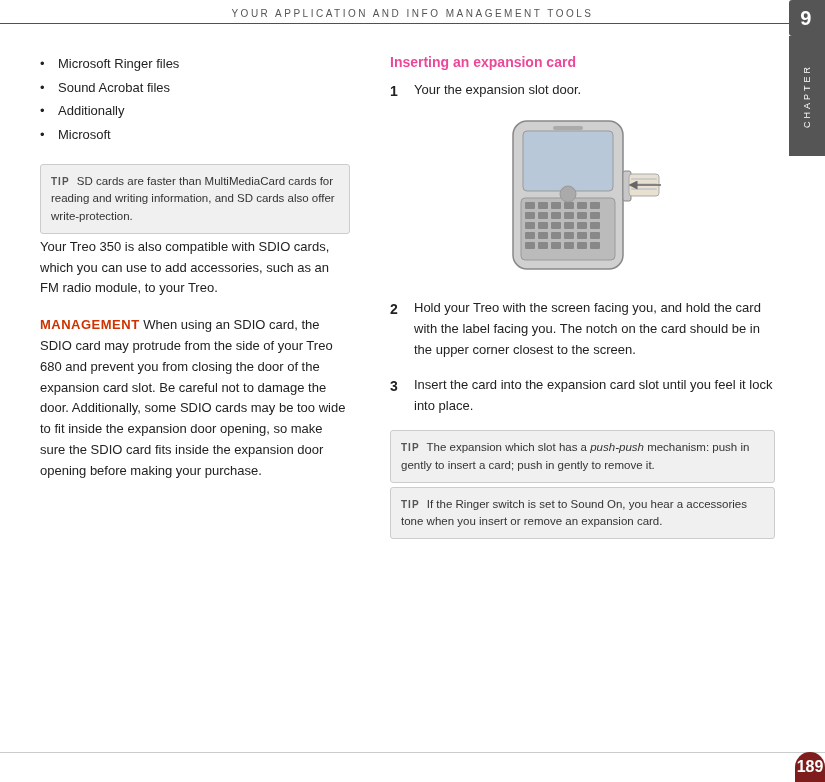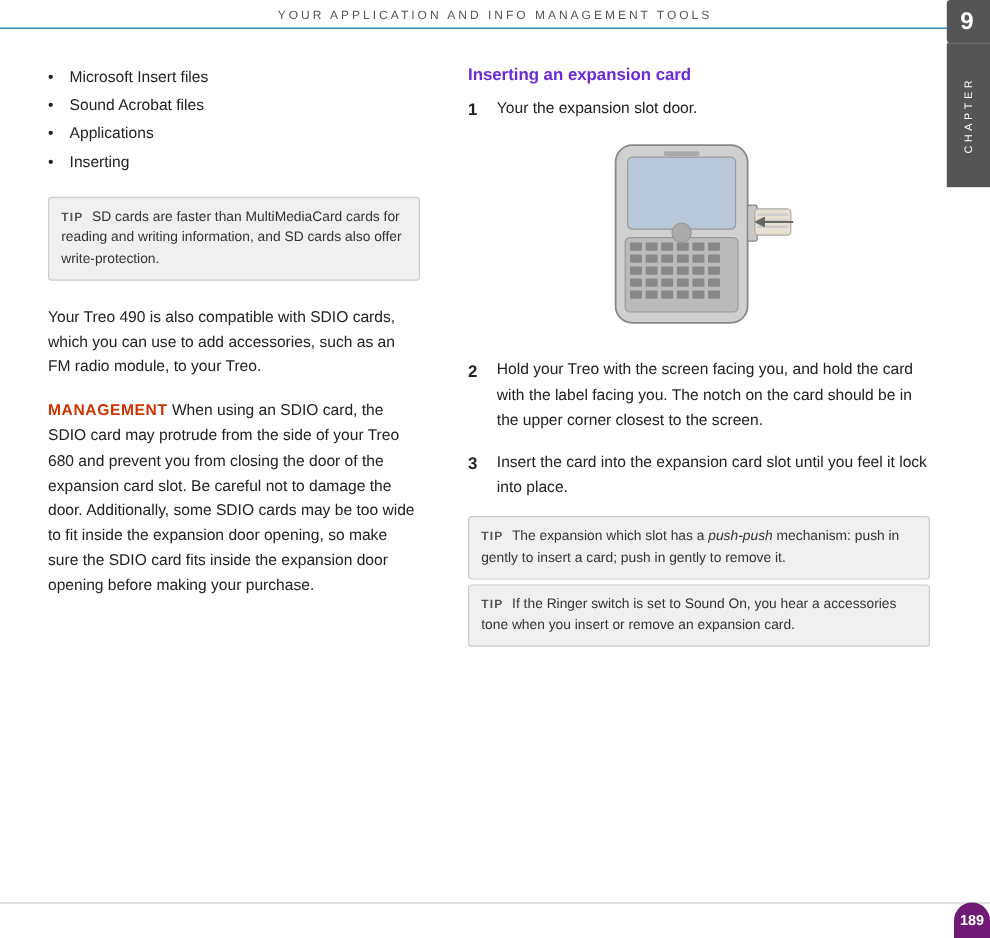--- a/index.html
+++ b/index.html
@@ -107,21 +107,21 @@
       left: 0;
       color: #222;
     }
 
     
     .tip-box {
       background: #f0f0f0;
       border: 1px solid #ccc;
       border-radius: 3px;
       padding: 8px 10px;
-      margin-bottom: 20px;
+      margin-bottom: 3px;
       font-size: 11.5px;
       line-height: 1.5;
       color: #333;
     }
 
     .tip-label {
       font-weight: bold;
       font-size: 10px;
       color: #555;
       text-transform: uppercase;
@@ -141,21 +141,21 @@
     .important-label {
       font-weight: bold;
       color: #cc3300;
       letter-spacing: 0.5px;
     }
 
     
     .section-heading {
       font-size: 14px;
       font-weight: bold;
-      color: #6d28d9;
+      color: #ec4899;
       margin-bottom: 10px;
     }
 
     .step-item {
       display: flex;
       margin-bottom: 14px;
       line-height: 1.6;
       font-size: 13px;
       color: #222;
     }
@@ -179,29 +179,29 @@
       right: 0;
       height: 30px;
       border-top: 1px solid #ccc;
       display: flex;
       align-items: center;
       justify-content: flex-end;
       padding: 0 10px;
     }
 
     .page-number-badge {
-      background: #701a75;
+      background: #7f1d1d;
       color: #fff;
       border-radius: 50%;
       width: 30px;
       height: 30px;
       display: flex;
       align-items: center;
       justify-content: center;
-      font-size: 12px;
+      font-size: 16px;
       font-weight: bold;
       position: absolute;
       bottom: 0;
       right: 0;
       border-radius: 50% 50% 0 0;
     }
 
     
     .device-svg {
       width: 180px;
@@ -221,39 +221,39 @@
 <div class="chapter-side">
   <span>CHAPTER</span>
 </div>
 
 <div class="content-area">
 
   <div class="left-col">
 
     <ul class="bullet-list">
       <li>
-        <span>Microsoft Insert files</span>
+        <span>Microsoft Ringer files</span>
       </li>
       <li>
         <span>Sound Acrobat files</span>
       </li>
       <li>
-        <span>Applications</span>
+        <span>Additionally</span>
       </li>
       <li>
-        <span>Inserting</span>
+        <span>Microsoft</span>
       </li>
     </ul>
 
     <div class="tip-box">
       <span class="tip-label">TIP</span>
       <span>SD cards are faster than MultiMediaCard cards for reading and writing information, and SD cards also offer write-protection.</span>
     </div>
 
-    <p class="body-text">Your Treo 490 is also compatible with SDIO cards, which you can use to add accessories, such as an FM radio module, to your Treo.</p>
+    <p class="body-text">Your Treo 350 is also compatible with SDIO cards, which you can use to add accessories, such as an FM radio module, to your Treo.</p>
 
     <p class="body-text">
       <span class="important-label">MANAGEMENT</span>
       <span> When using an SDIO card, the SDIO card may protrude from the side of your Treo 680 and prevent you from closing the door of the expansion card slot. Be careful not to damage the door. Additionally, some SDIO cards may be too wide to fit inside the expansion door opening, so make sure the SDIO card fits inside the expansion door opening before making your purchase.</span>
     </p>
 
   </div>
 
   <div class="right-col">
 

